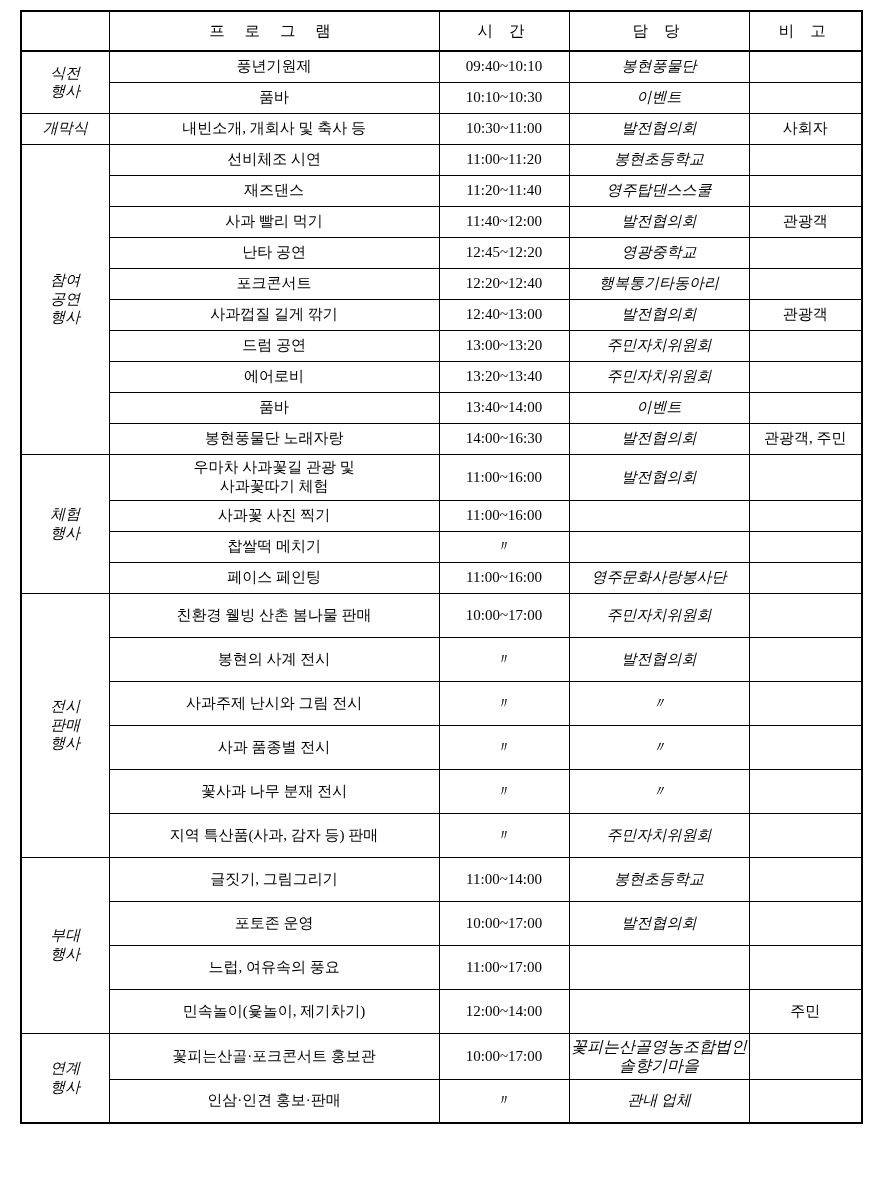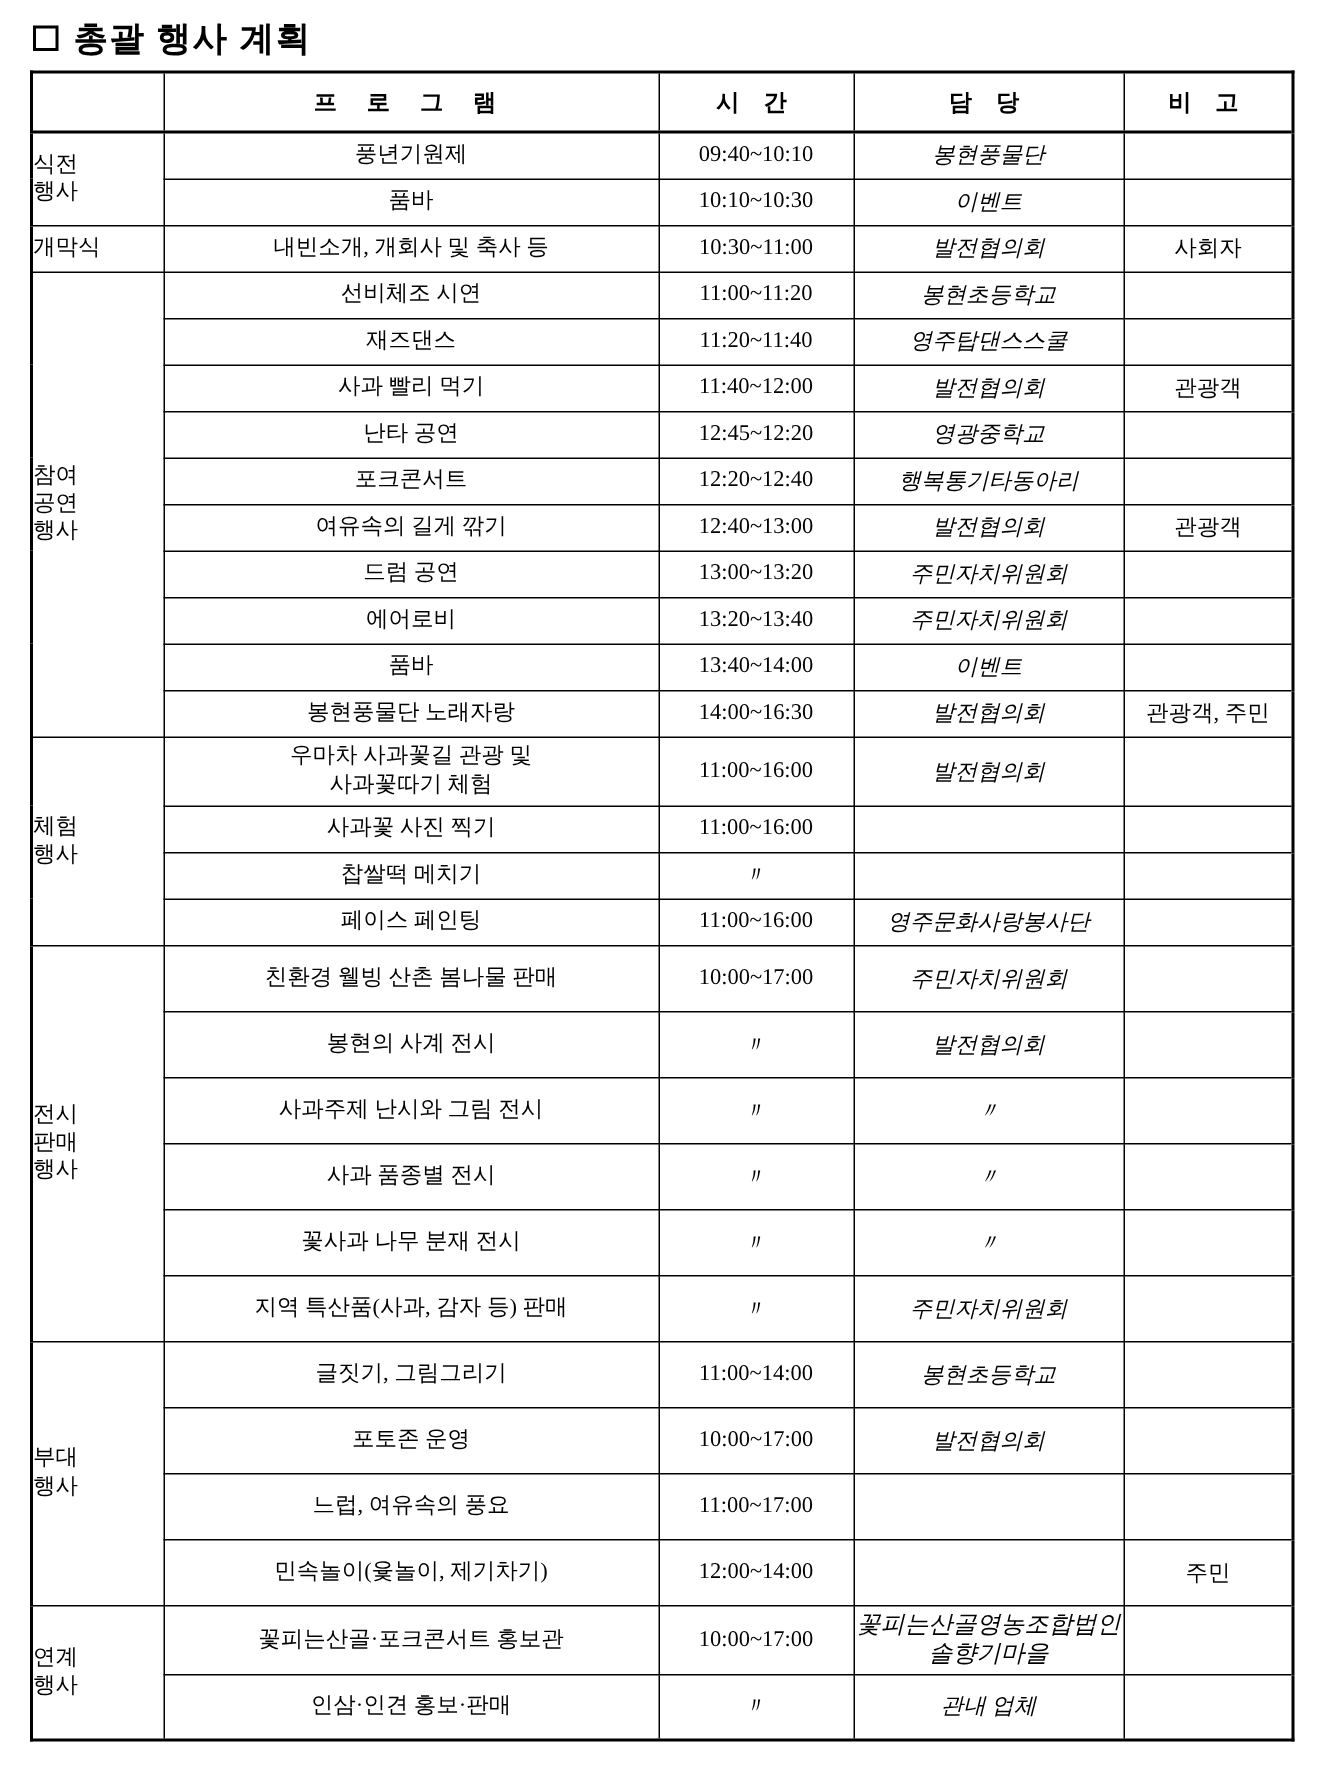--- a/index.html
+++ b/index.html
@@ -53,31 +53,33 @@
   table.plan col.c-note { width: 113px; }
 
   table.plan th, table.plan td {
     border: 1px solid #000;
     padding: 0;
     font-size: 15px;
     vertical-align: middle;
   }
   table.plan thead th {
     height: 38px;
-    font-weight: bold;
+    font-weight: normal;
     letter-spacing: 6px;
     text-align: center;
     font-size: 15.5px;
     margin-top: 14px;
   }
   table.plan thead th.hdr-prog { letter-spacing: 8px; }
 
   td.cat {
+    text-align: center;
     line-height: 1.25;
     font-size: 15px;
+    font-style: italic;
   }
   td.prog {
     text-align: center;
     padding: 4px 0 4px 12px;
     line-height: 1.25;
     font-size: 15px;
   }
   td.time, td.resp, td.note {
     text-align: center;
     font-size: 13.5px;
@@ -92,24 +94,20 @@
   .thick-bottom { border-bottom: 2px solid #000 !important; }
   .thick-left { border-left: 2px solid #000 !important; }
   .thick-right { border-right: 2px solid #000 !important; }
   .ditto { font-family: "Liberation Serif", serif; font-size: 14px; }
 </style>
 </head>
 <body>
 
 <div class="page">
 
-  <div class="doc-title-row">
-    <span class="title-box"></span>
-    <span class="doc-title">총괄 행사 계획</span>
-  </div>
 
   <table class="plan">
     <colgroup>
       <col class="c-cat">
         <col class="c-prog">
         <col class="c-time">
         <col class="c-resp">
         <col class="c-note">
     </colgroup>
     <thead>
@@ -170,21 +168,21 @@
         <td class="resp">영광중학교</td>
         <td class="note thick-right"></td>
       </tr>
       <tr class="row">
         <td class="prog">포크콘서트</td>
         <td class="time">12:20~12:40</td>
         <td class="resp">행복통기타동아리</td>
         <td class="note thick-right"></td>
       </tr>
       <tr class="row">
-        <td class="prog">여유속의 길게 깎기</td>
+        <td class="prog">사과껍질 길게 깎기</td>
         <td class="time">12:40~13:00</td>
         <td class="resp">발전협의회</td>
         <td class="note thick-right">관광객</td>
       </tr>
       <tr class="row">
         <td class="prog">드럼 공연</td>
         <td class="time">13:00~13:20</td>
         <td class="resp">주민자치위원회</td>
         <td class="note thick-right"></td>
       </tr>

